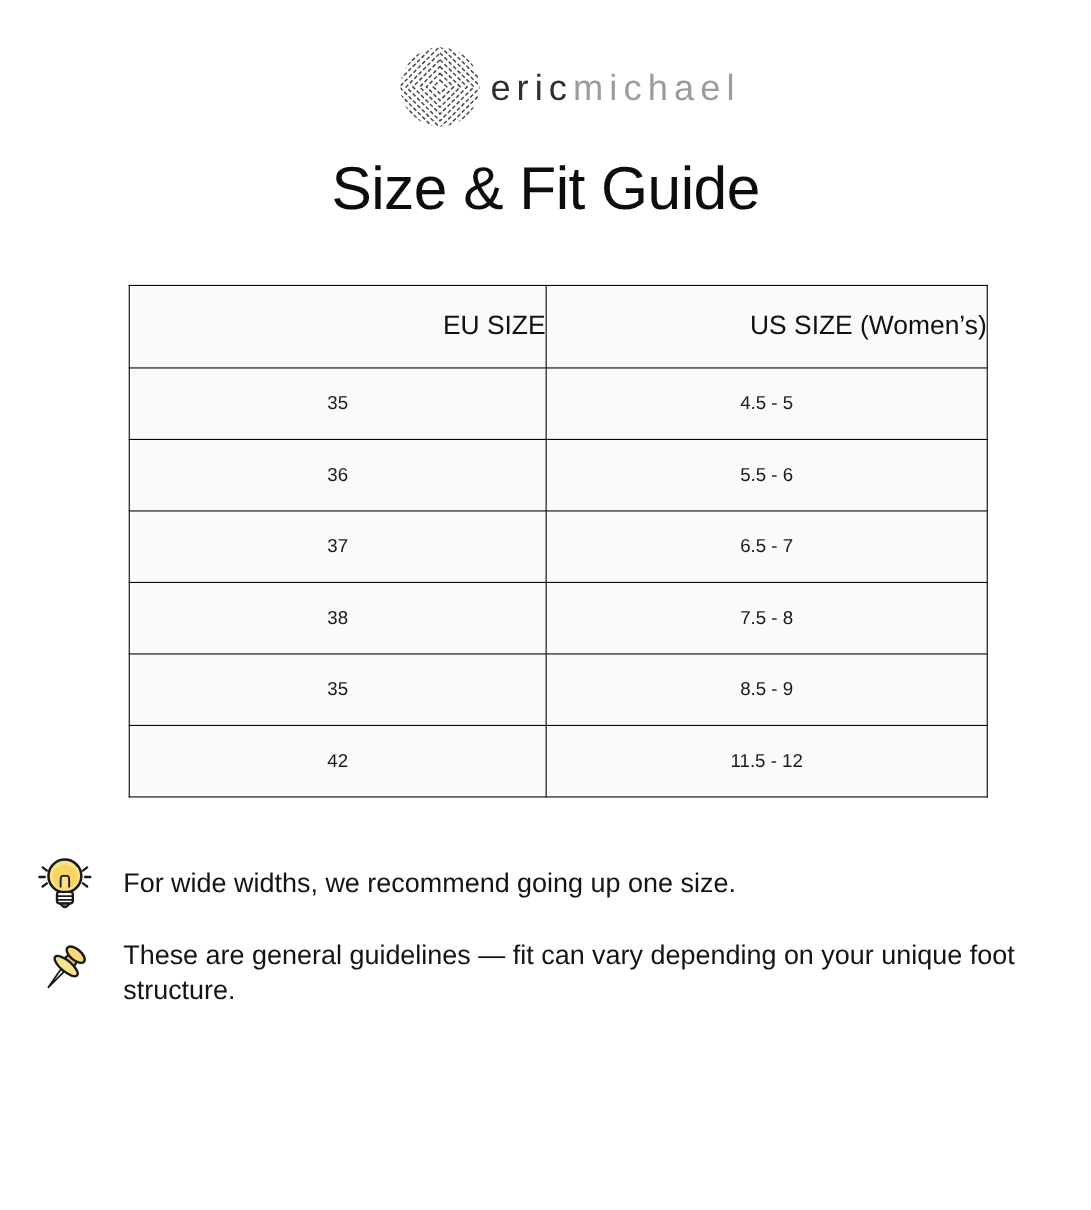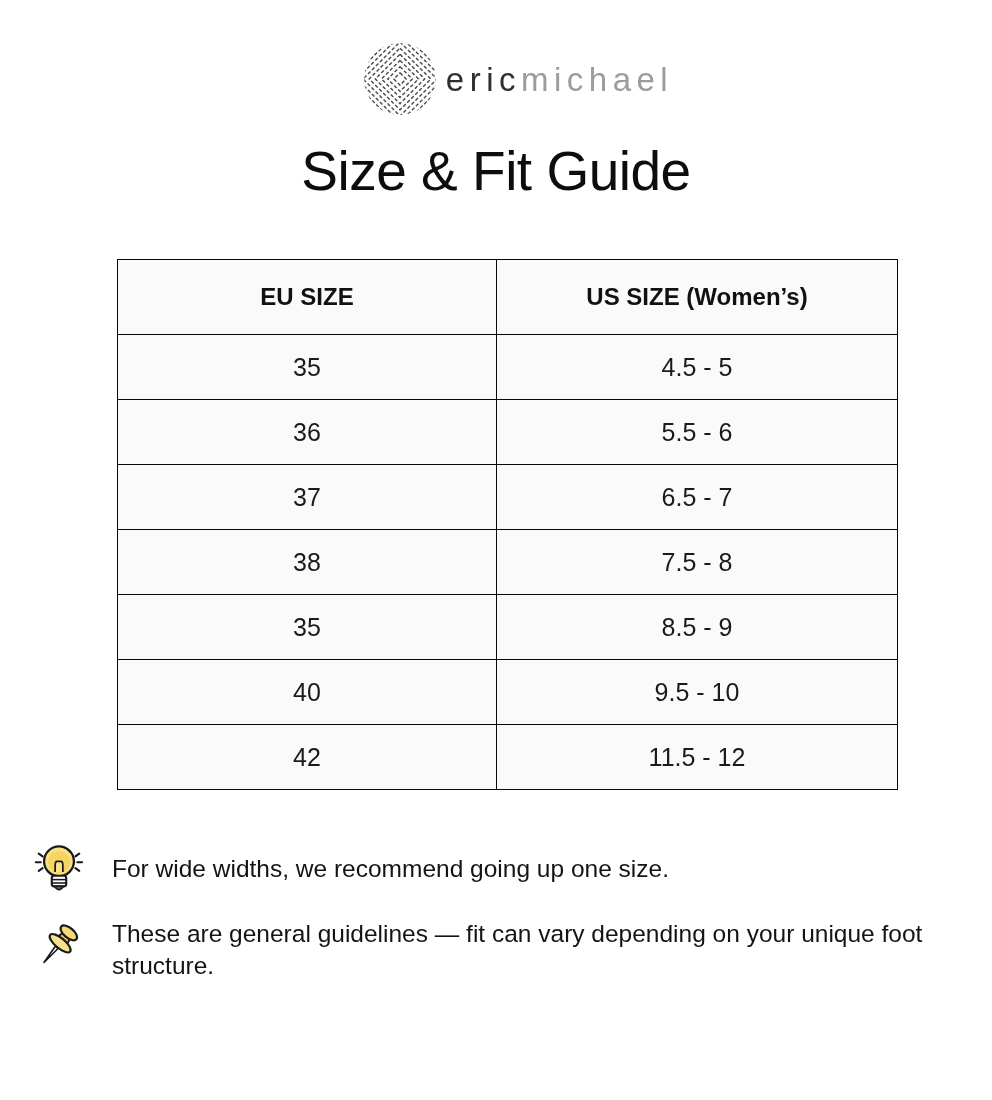--- a/index.html
+++ b/index.html
@@ -40,25 +40,25 @@
     margin:55px 0 0 117px;
     width:780px;
   }
   .size-table th, .size-table td {
     border:1.5px solid #070707;
     background:#fafafa;
     text-align:center; vertical-align:middle;
   }
   .size-table th {
     height:75px;
-    font-size:24px; font-weight:700; color:#111111;
+    font-size:24px; font-weight:400; color:#111111;text-align:right;
   }
   .size-table td {
     height:65px;
-    font-size:25px; font-weight:400; color:#1a1a1a;
+    font-size:17px; font-weight:400; color:#1a1a1a;
   }
   .col-eu { width:379px; }
   .col-us { width:401px; }
 
   
   .notes { margin:50px 0 0 32px; }
   .note {
     display:flex; align-items:center; gap:26px;
     margin-bottom:20px;
   }
@@ -123,24 +123,20 @@
     </tr>
     <tr>
       <td>38</td>
       <td>7.5 - 8</td>
     </tr>
     <tr>
       <td>35</td>
       <td>8.5 - 9</td>
     </tr>
     <tr>
-      <td>40</td>
-      <td>9.5 - 10</td>
-    </tr>
-    <tr>
       <td>42</td>
       <td>11.5 - 12</td>
     </tr>
   </tbody>
 </table>
 
 <div class="notes">
 
   <div class="note">
     <span class="note-icon">

